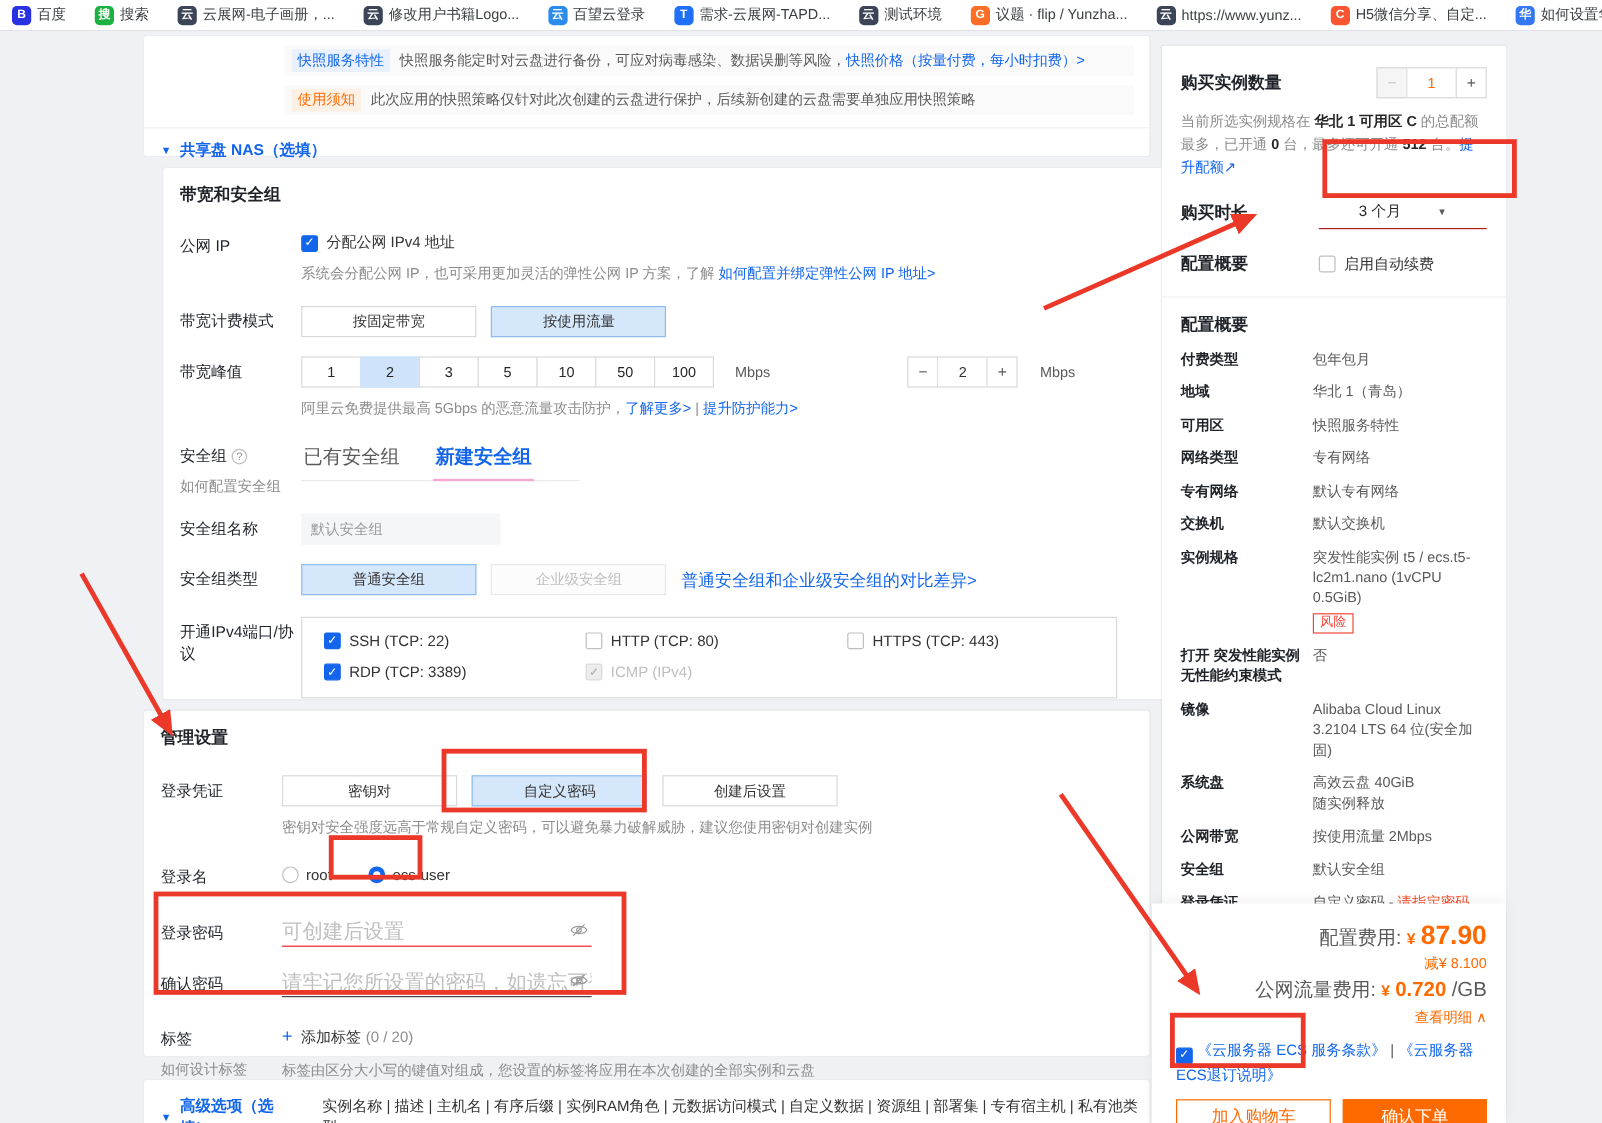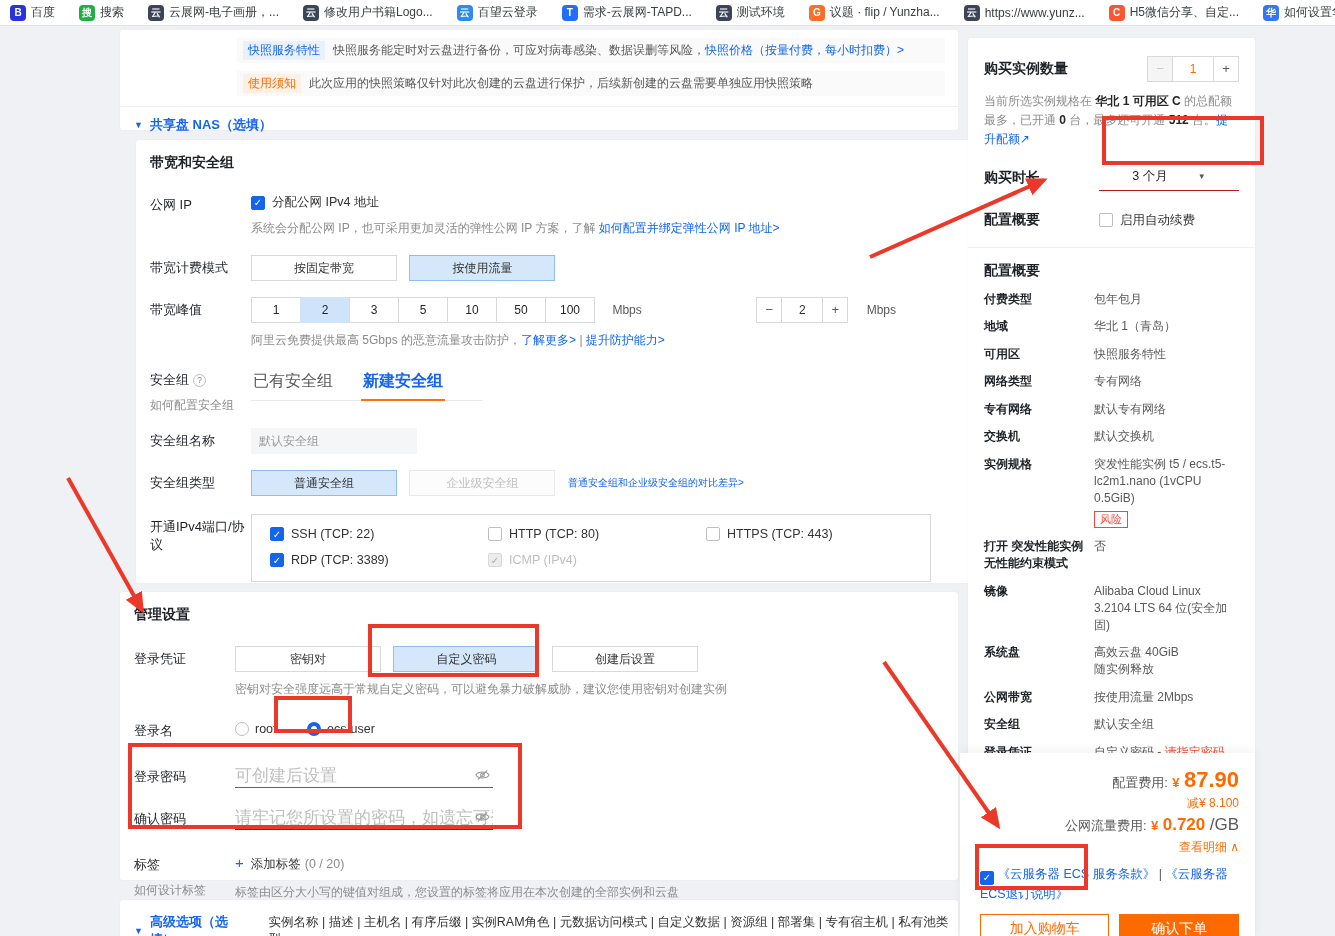--- a/index.html
+++ b/index.html
@@ -63,21 +63,21 @@
             line-height:24px; font-size:13px; color:#595959; cursor:pointer; }
   .st-btn.dis { background:#f5f5f5; color:#c9c9c9; cursor:default; }
   .st-val { width:40px; height:26px; border-top:1px solid #d9d9d9; border-bottom:1px solid #d9d9d9;
             text-align:center; line-height:24px; font-size:12px; color:#333; background:#fff; }
 
   .help-ic { display:inline-block; width:13px; height:13px; border:1px solid #bfbfbf; border-radius:50%;
              color:#8c8c8c; font-size:9px; line-height:11px; text-align:center; margin-left:4px; vertical-align:1px; }
 
   .tabs { display:flex; gap:26px; border-bottom:1px solid #e8e8e8; width:232px; }
   .tab { font-size:16px; color:#595959; padding:4px 2px 7px; cursor:pointer; }
-  .tab.act { color:#1366ec; font-weight:bold; border-bottom:2px solid #f97316; margin-bottom:-1px; }
+  .tab.act { color:#1366ec; font-weight:bold; border-bottom:2px solid #f9a8d4; margin-bottom:-1px; }
 
   .sg-input { width:166px; height:26px; background:#f5f6f8; border:none; font-size:12px; color:#9a9a9a;
               padding:0 8px; }
 
   .portbox { width:680px; border:1px solid #d9d9d9; padding:12px 18px 14px; display:grid;
              grid-template-columns:218px 218px 218px; row-gap:12px; }
 
   .radio { width:14px; height:14px; border:1px solid #bfbfbf; border-radius:50%; background:#fff;
            display:inline-block; flex:none; cursor:pointer; }
   .radio.on { border:4px solid #1366ec; }
@@ -110,21 +110,21 @@
   .srow { display:flex; font-size:12px; line-height:17px; margin-top:10.5px; }
   .sl { width:110px; flex:none; color:#1f2329; font-weight:bold; }
   .sv { flex:1; color:#595959; }
   .risk { display:inline-block; border:1px solid #f5483b; color:#f5483b; font-size:11px;
           padding:0 5px; margin-top:4px; line-height:15px; }
   .warn { color:#f34b27; }
 
   #sfooter { position:absolute; left:-8px; right:0; bottom:0; height:183px; background:#fff;
              box-shadow:0 -3px 10px rgba(0,0,0,.05); padding:14px 16px 0 20px; }
   .pline { text-align:right; margin-bottom:2px; }
-  .plbl { font-size:13px; color:#595959; }
+  .plbl { font-size:16px; color:#595959; }
   .pyen { font-size:13px; color:#ff6a00; font-weight:bold; }
   .pbig { font-size:22px; color:#ff6a00; font-weight:bold; }
   .pmid { font-size:17px; color:#ff6a00; font-weight:bold; }
   .pdisc { font-size:12px; color:#ff6a00; text-align:right; margin-bottom:3px; }
   .punit { font-size:17px; color:#595959; }
   .pdetail { font-size:12px; color:#ff6a00; text-align:right; margin-top:4px; cursor:pointer; }
   .terms { font-size:12.5px; line-height:19px; margin-top:9px; color:#595959; }
   .btnrow { display:flex; gap:10px; margin-top:10px; }
   .btn-cart { width:131px; height:31px; background:#fff; border:1px solid #ff6a00; color:#ff6a00;
               font-size:14px; cursor:pointer; }
@@ -262,21 +262,21 @@
     <div class="fbody">
       <input class="sg-input" value="默认安全组" style="">
     </div>
   </div>
 
   <div class="frow" style="margin-top:16px;">
     <div class="flbl">安全组类型</div>
     <div class="fbody">
       <span class="btn-opt sel">普通安全组</span>
       <span class="btn-opt dis">企业级安全组</span>
-      <a class="lk" style="font-size:10px;line-height:26px;">普通安全组和企业级安全组的对比差异&gt;</a>
+      <a class="lk" style="font-size:14px;line-height:26px;">普通安全组和企业级安全组的对比差异&gt;</a>
     </div>
   </div>
 
   <div class="frow" style="margin-top:18px;">
     <div class="flbl">开通IPv4端口/协议</div>
     <div class="fbody">
       <div class="portbox">
         <label class="cbl">
             <span class="cb on">✓</span>
             <span>SSH (TCP: 22)</span>

